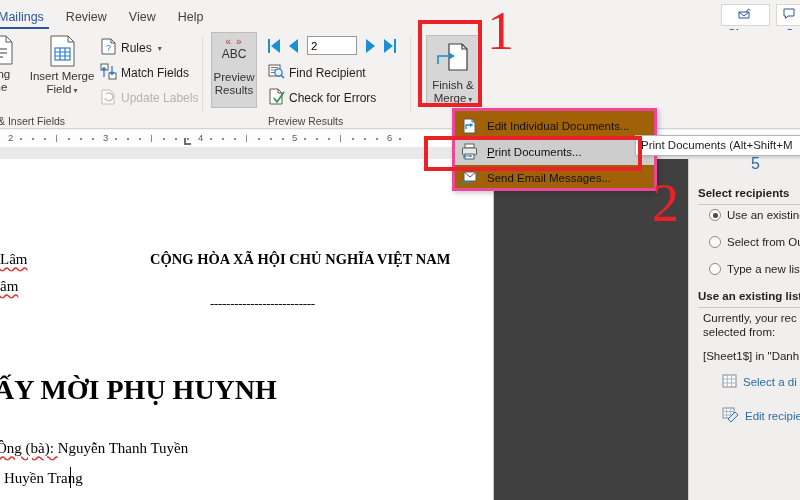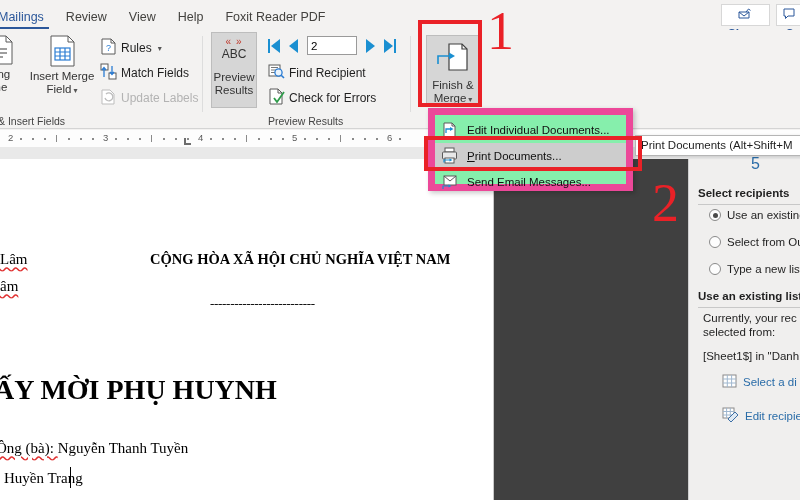--- a/index.html
+++ b/index.html
@@ -148,24 +148,24 @@
     white-space: nowrap;
   }
   .sq { text-decoration: underline; text-decoration-color: #e03030;
         text-decoration-style: wavy; text-underline-offset: 2px; }
   .caret {
     position: absolute; width: 1.3px; background: #000;
   }
 
   
   .menu {
-    position: absolute; left: 428px; top: 108px;
+    position: absolute; left: 452px; top: 108px;
     width: 205px; height: 83px;
-    background: #86efac;
-    border: 7px solid #ec4899;
+    background: #a16207;
+    border: 3px solid #ec4899;
     box-shadow: 2px 2px 5px rgba(0,0,0,0.22);
     padding: 2px 0;
   }
   .mitem {
     height: 26px; display: flex; align-items: center;
     font-size: 11.5px; color: #111; padding-left: 6px; gap: 8px;
     white-space: nowrap;
   }
   .mitem.hot { background: #cdcdcd; }
   .mico { width: 18px; height: 18px; flex: 0 0 18px; position: relative; }
@@ -225,21 +225,20 @@
 </head>
 <body>
 
 <div id="app">
 
   <div class="tabbar">
     <div class="tab active first">Mailings</div>
     <div class="tab">Review</div>
     <div class="tab">View</div>
     <div class="tab">Help</div>
-    <div class="tab">Foxit Reader PDF</div>
 
     <div class="rightbtns">
       <div class="rbtn">
         <span style="display:inline-block;">
           <svg width="13" height="12" viewBox="0 0 13 12">
             <path d="M1 10 L1 4 L11 4 L11 10 Z" fill="none" stroke="#2b579a" stroke-width="1"></path>
             <path d="M1 4 L6 8 L11 4" fill="none" stroke="#2b579a" stroke-width="1"></path>
             <path d="M8 4 L10.5 1 L12.5 2.4" fill="none" stroke="#2b579a" stroke-width="1"></path>
           </svg>
         </span>

